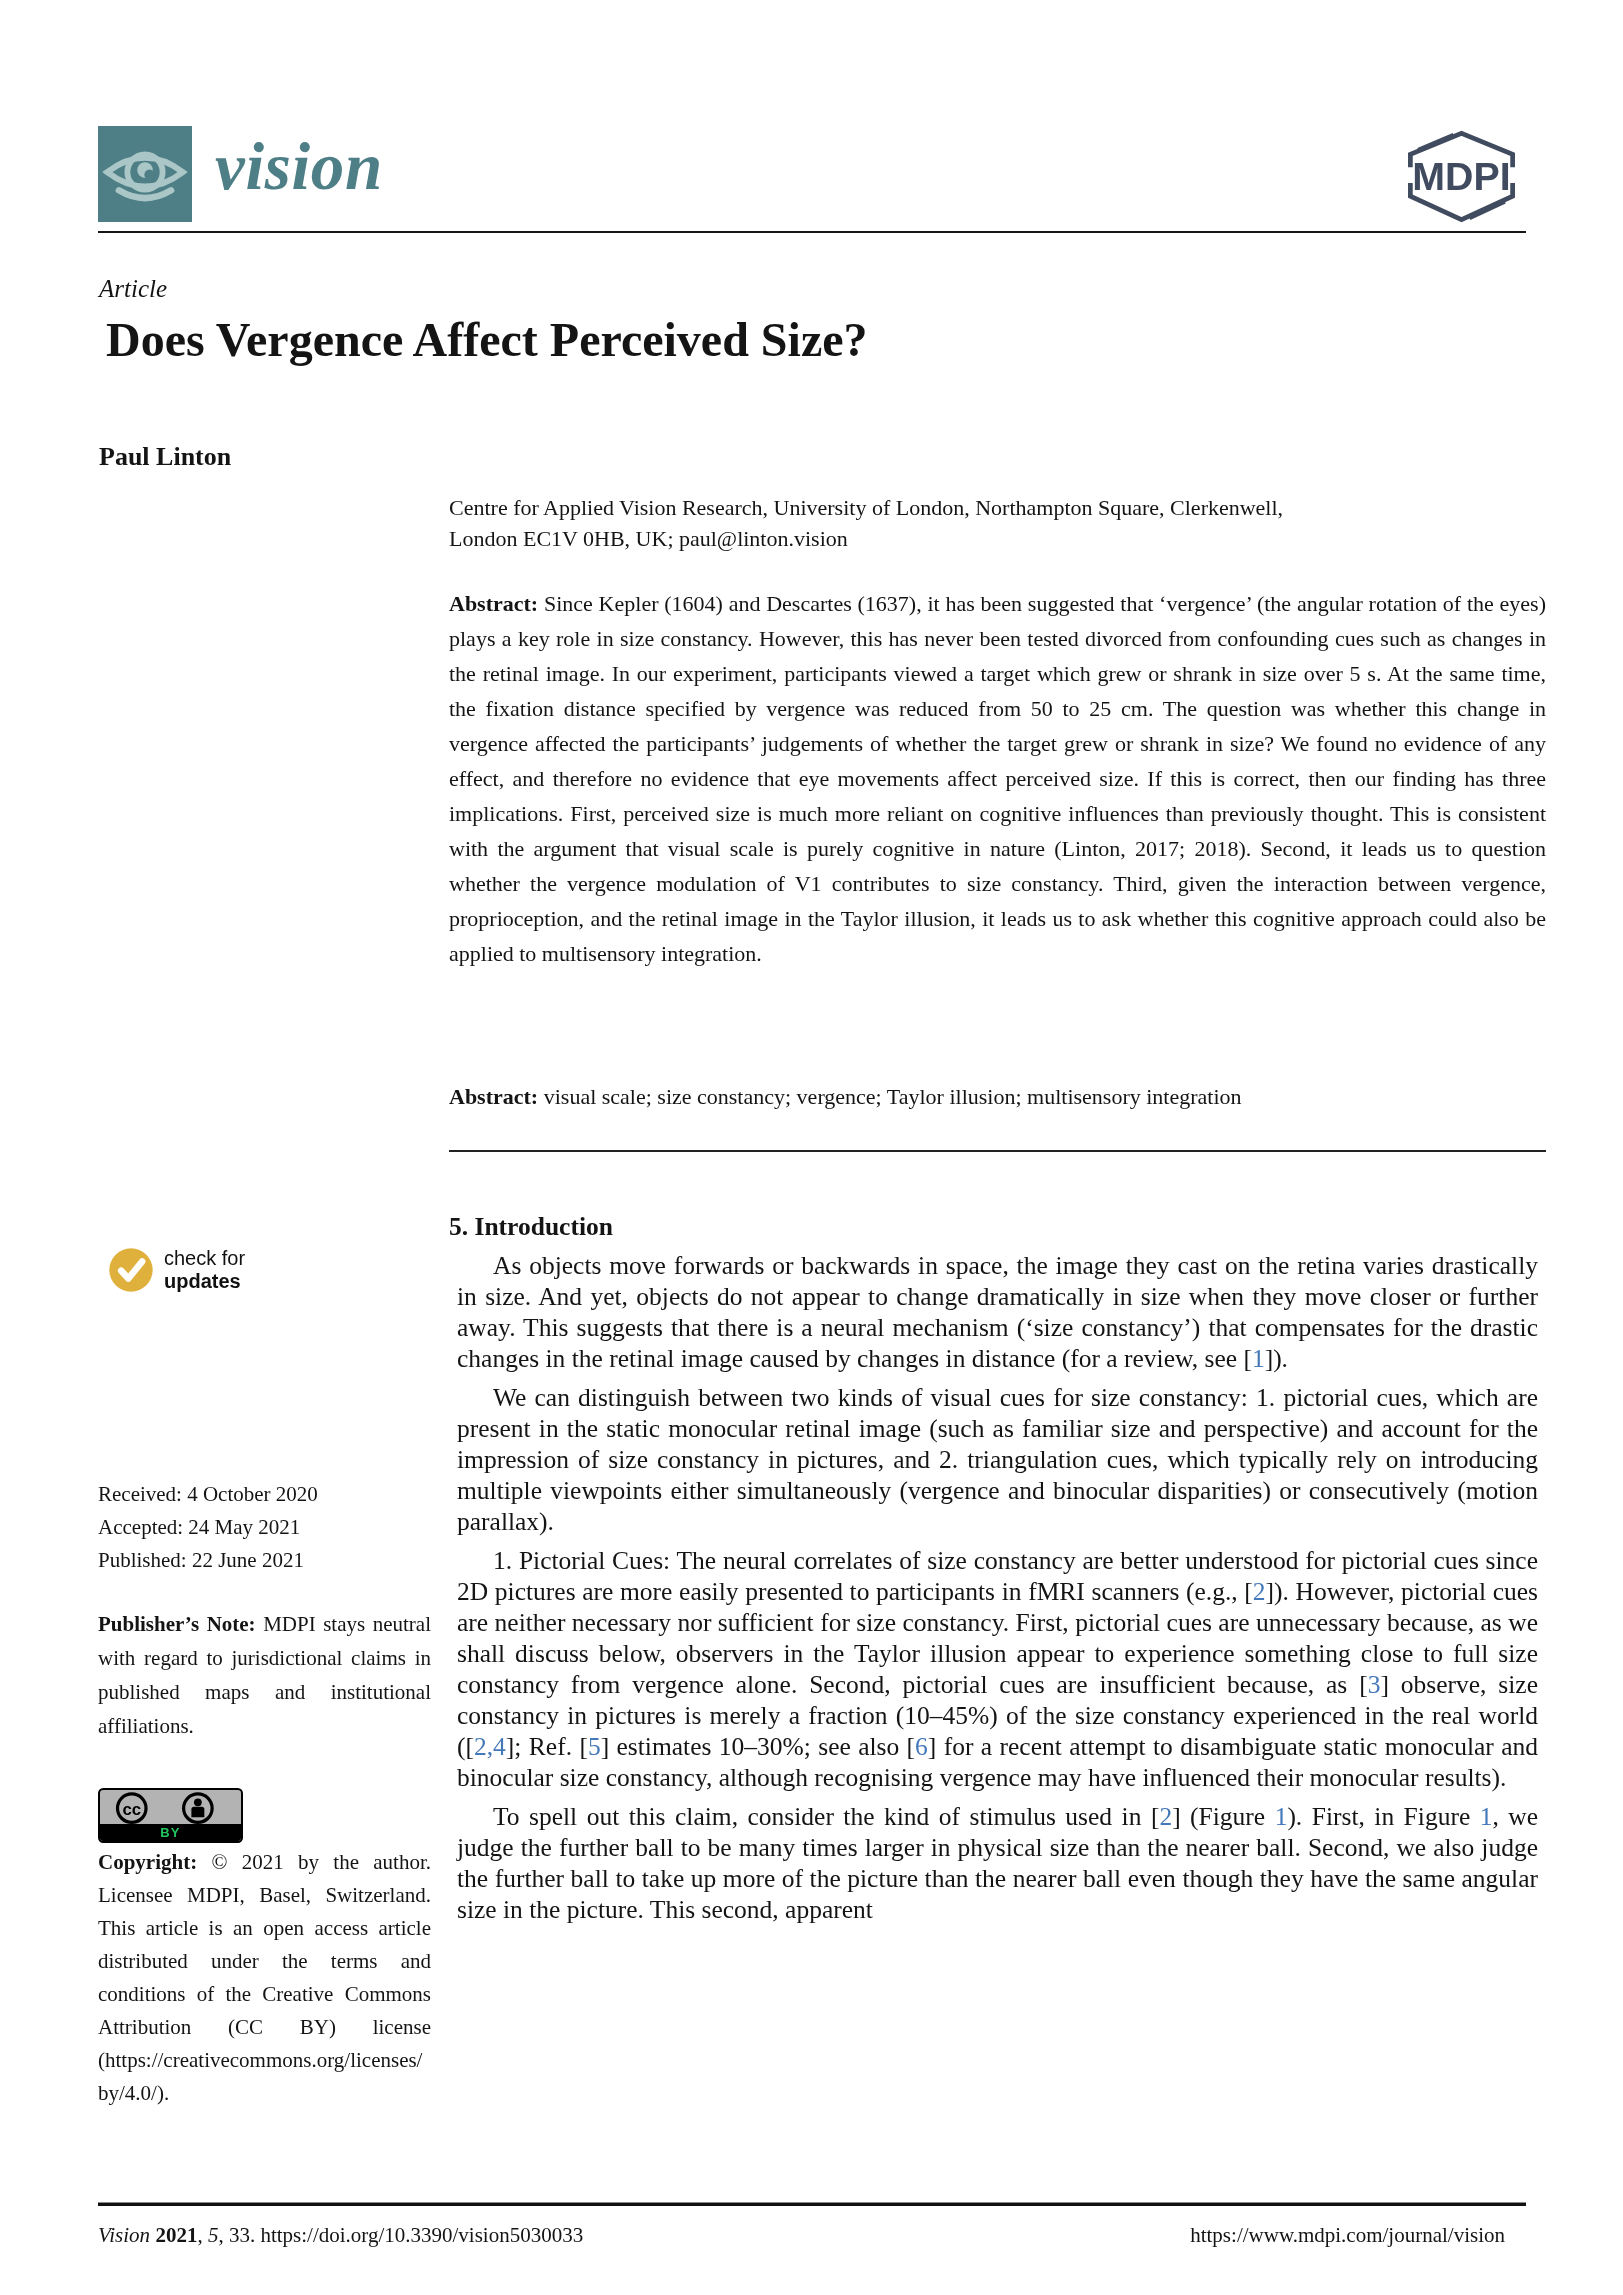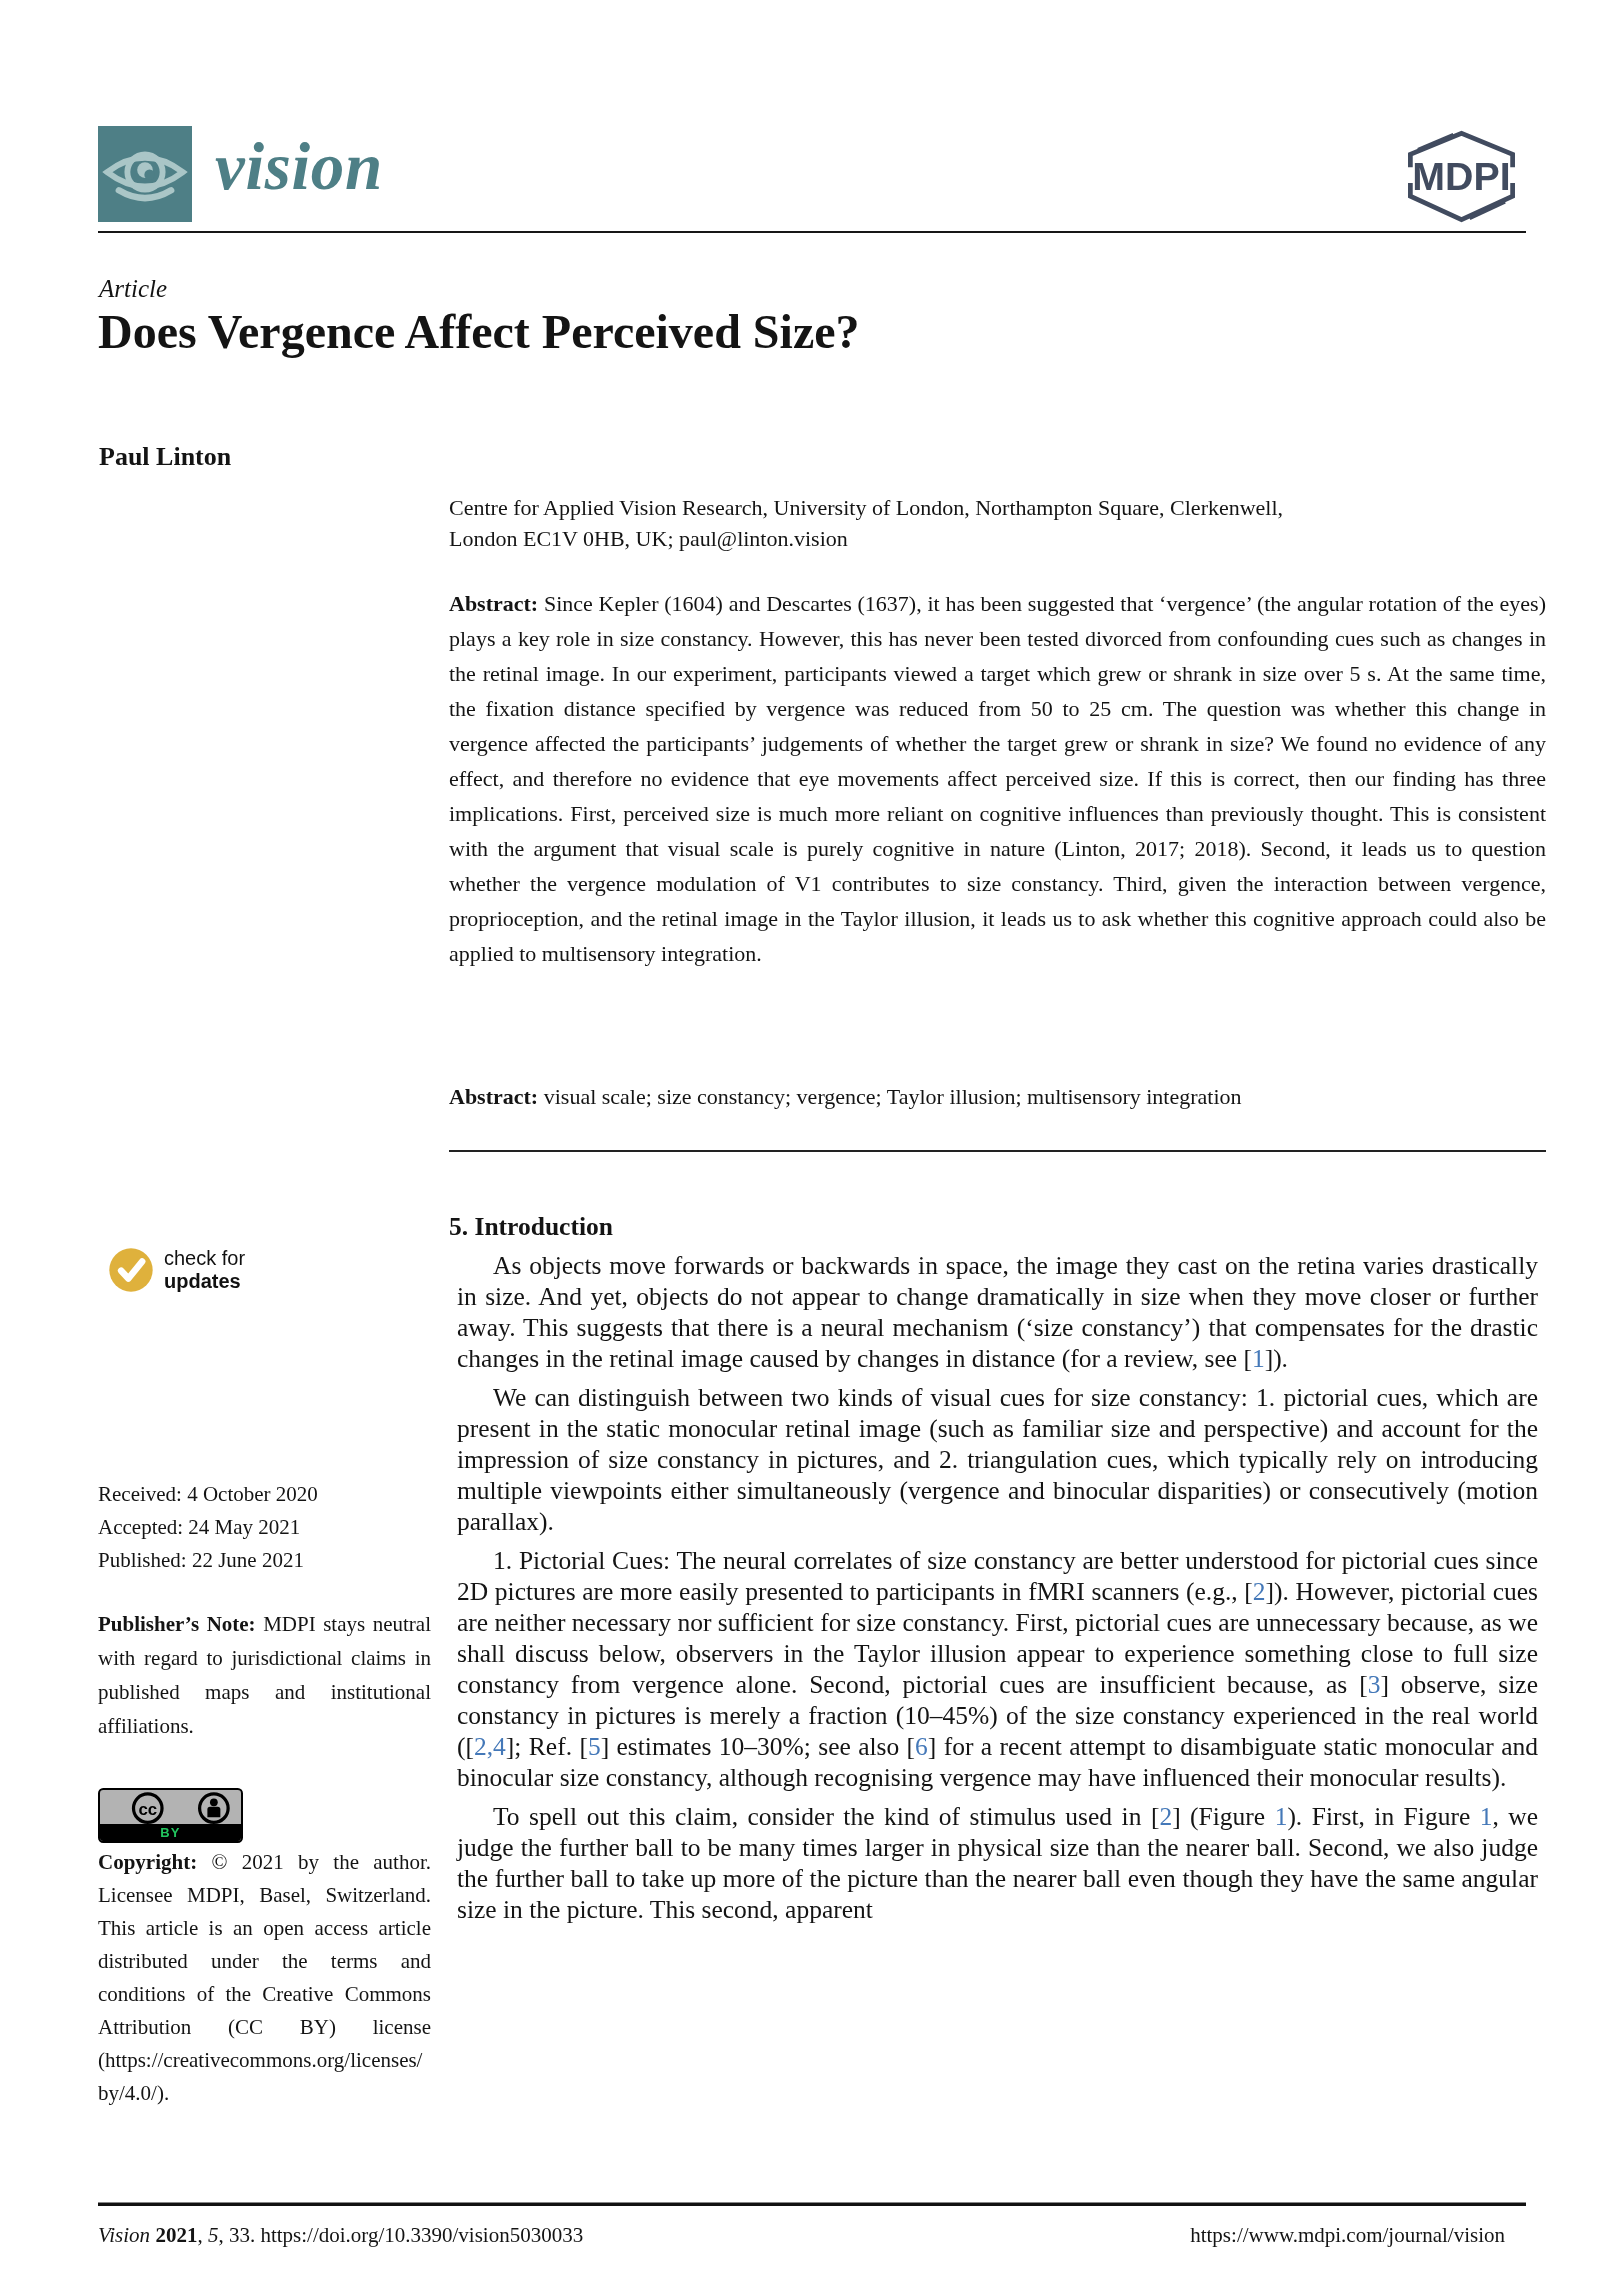--- a/index.html
+++ b/index.html
@@ -37,21 +37,21 @@
   .check-circle{position:absolute;left:0;top:0;width:46px;height:46px;}
   .check-text{position:absolute;left:56px;top:0px;font-family:"Liberation Sans",sans-serif;
         font-size:20px;line-height:23px;color:#111;}
   .check-text .bold{font-weight:bold;}
   .citation-block{position:absolute;left:98px;top:1311px;width:331px;font-size:21px;line-height:33px;
         overflow-wrap:break-word;}
   .dates-block{position:absolute;left:98px;top:1478px;width:331px;font-size:21px;line-height:33px;}
   .pub-note{position:absolute;left:98px;top:1607px;width:333px;font-size:21px;line-height:34px;
         text-align:justify;overflow-wrap:break-word;}
   .cc-badge{position:absolute;left:98px;top:1788px;width:145px;height:55px;border:2.6px solid #000;
-        border-radius:5.2px;background:#b3b3b3;box-sizing:border-box;cursor:pointer;overflow:hidden;padding-left:16px;}
+        border-radius:5.2px;background:#b3b3b3;box-sizing:border-box;cursor:pointer;overflow:hidden;}
   .cc-band{position:absolute;left:0;bottom:0;width:100%;height:17px;background:#000;
         color:#22c55e;font-family:"Liberation Sans",sans-serif;font-weight:bold;font-size:13px;
         text-align:center;line-height:17px;letter-spacing:1.3px;}
   .copyright-block{position:absolute;left:98px;top:1846px;width:333px;font-size:21px;line-height:33px;
         text-align:justify;overflow-wrap:break-word;}
 
   
   .footer-rule{position:absolute;left:98px;top:2202px;width:1428px;height:2.6px;background:#111;
         border-top:0.7px solid #888;}
   .footer-left{position:absolute;left:98px;top:2223px;font-size:21px;}
@@ -82,21 +82,21 @@
         <path d="M14,42 L14,52 L53,70 L92,52 L92,42" fill="none" stroke="#414b5f" stroke-width="3.6"></path>
         <path d="M20,17 L47,5.5" fill="none" stroke="#414b5f" stroke-width="3.6"></path>
         <path d="M59,68.5 L86,56" fill="none" stroke="#414b5f" stroke-width="3.6"></path>
         <text x="53" y="47" text-anchor="middle" font-family="Liberation Sans, sans-serif" font-weight="bold" font-size="30" fill="#414b5f">MDPI</text>
       </svg>
     </span>
   </div>
   <div class="header-rule"></div>
 
   <div class="article-label">Article</div>
-  <h1 class="page-title" style="margin:0">Does Vergence Affect Perceived Size?</h1>
+  <h1 class="page-title" style="margin:8px">Does Vergence Affect Perceived Size?</h1>
   <div class="author-name">Paul Linton</div>
 
   <div class="affiliation">
     <div>Centre for Applied Vision Research, University of London, Northampton Square, Clerkenwell,</div>
     <div>London EC1V 0HB, UK; paul@linton.vision</div>
   </div>
 
   <div class="abstract"><span class="seg-b">Abstract: </span><span>Since Kepler (1604) and Descartes (1637), it has been suggested that ‘vergence’ (the angular rotation of the eyes) plays a key role in size constancy. However, this has never been tested divorced from confounding cues such as changes in the retinal image. In our experiment, participants viewed a target which grew or shrank in size over 5 s. At the same time, the fixation distance specified by vergence was reduced from 50 to 25 cm. The question was whether this change in vergence affected the participants’ judgements of whether the target grew or shrank in size? We found no evidence of any effect, and therefore no evidence that eye movements affect perceived size. If this is correct, then our finding has three implications. First, perceived size is much more reliant on cognitive influences than previously thought. This is consistent with the argument that visual scale is purely cognitive in nature (Linton, 2017; 2018). Second, it leads us to question whether the vergence modulation of V1 contributes to size constancy. Third, given the interaction between vergence, proprioception, and the retinal image in the Taylor illusion, it leads us to ask whether this cognitive approach could also be applied to multisensory integration.</span></div>
   <div class="keywords"><span class="seg-b">Abstract: </span><span>visual scale; size constancy; vergence; Taylor illusion; multisensory integration</span></div>
   <div class="abstract-divider"></div>

